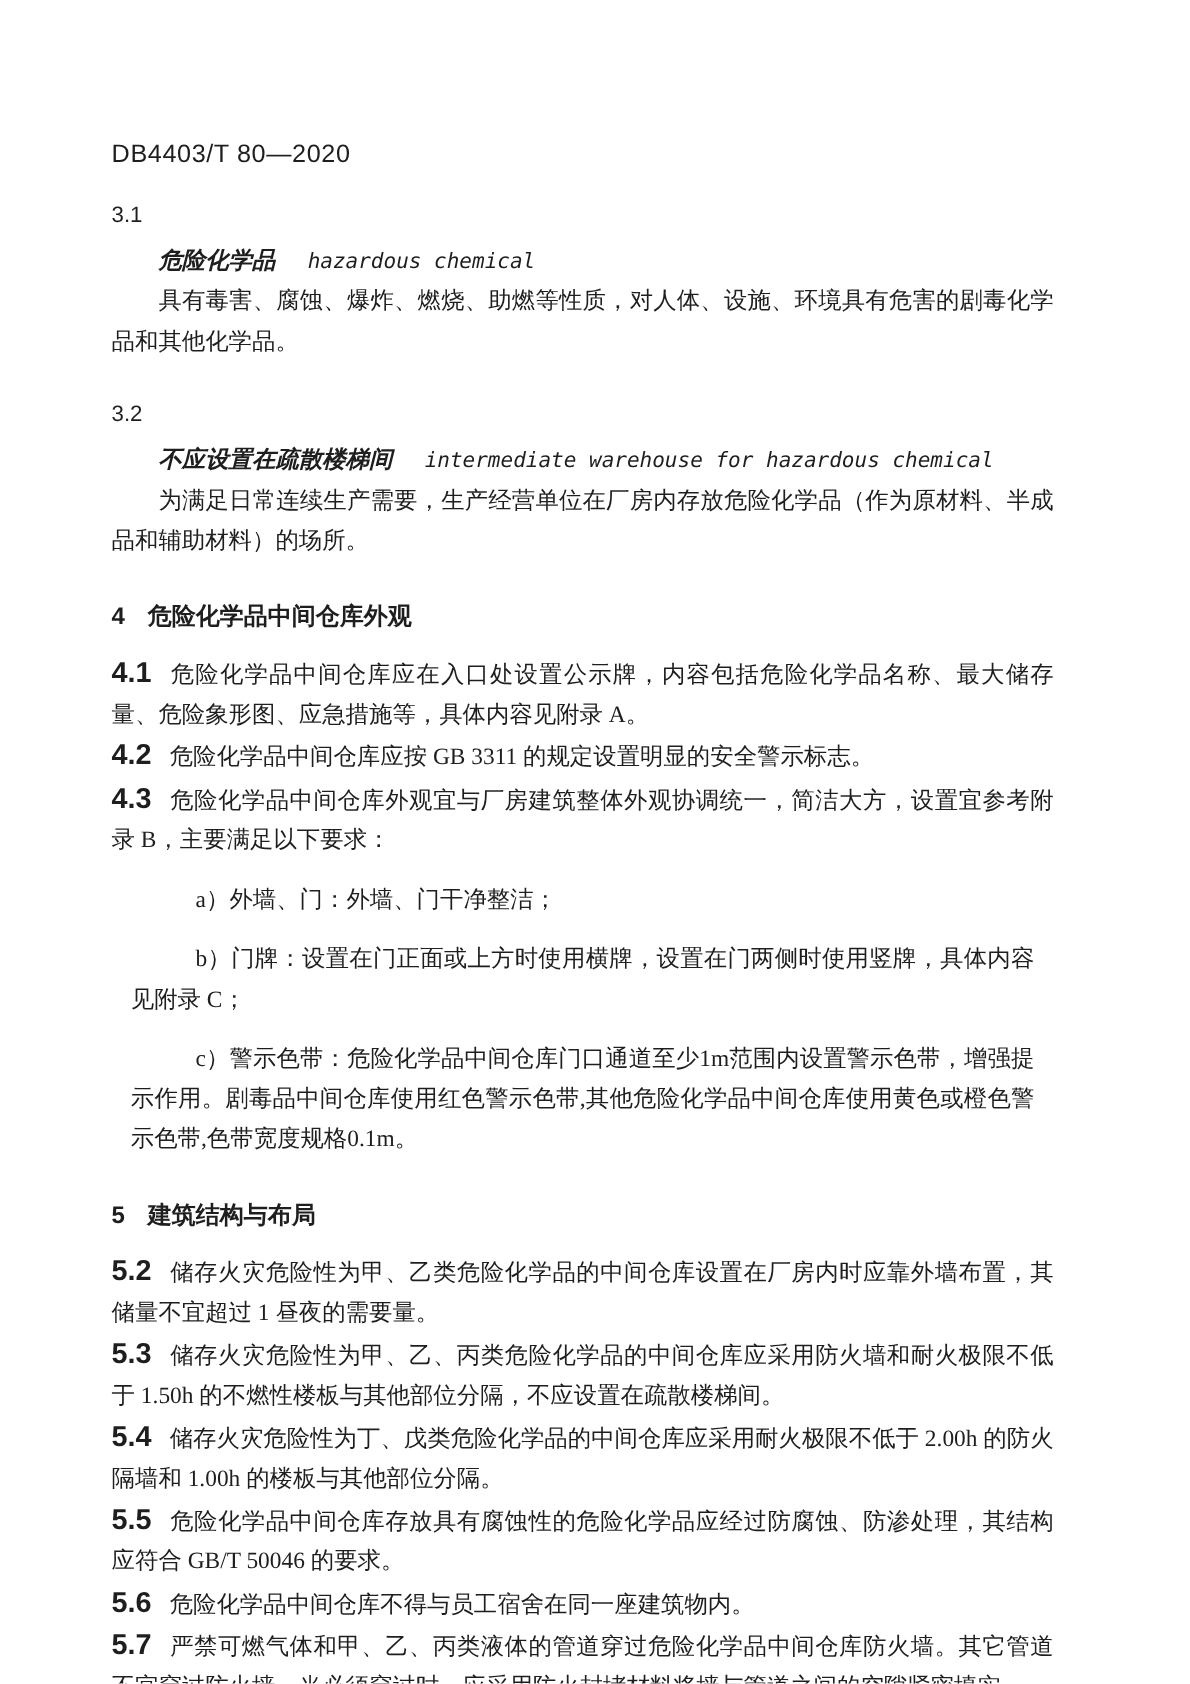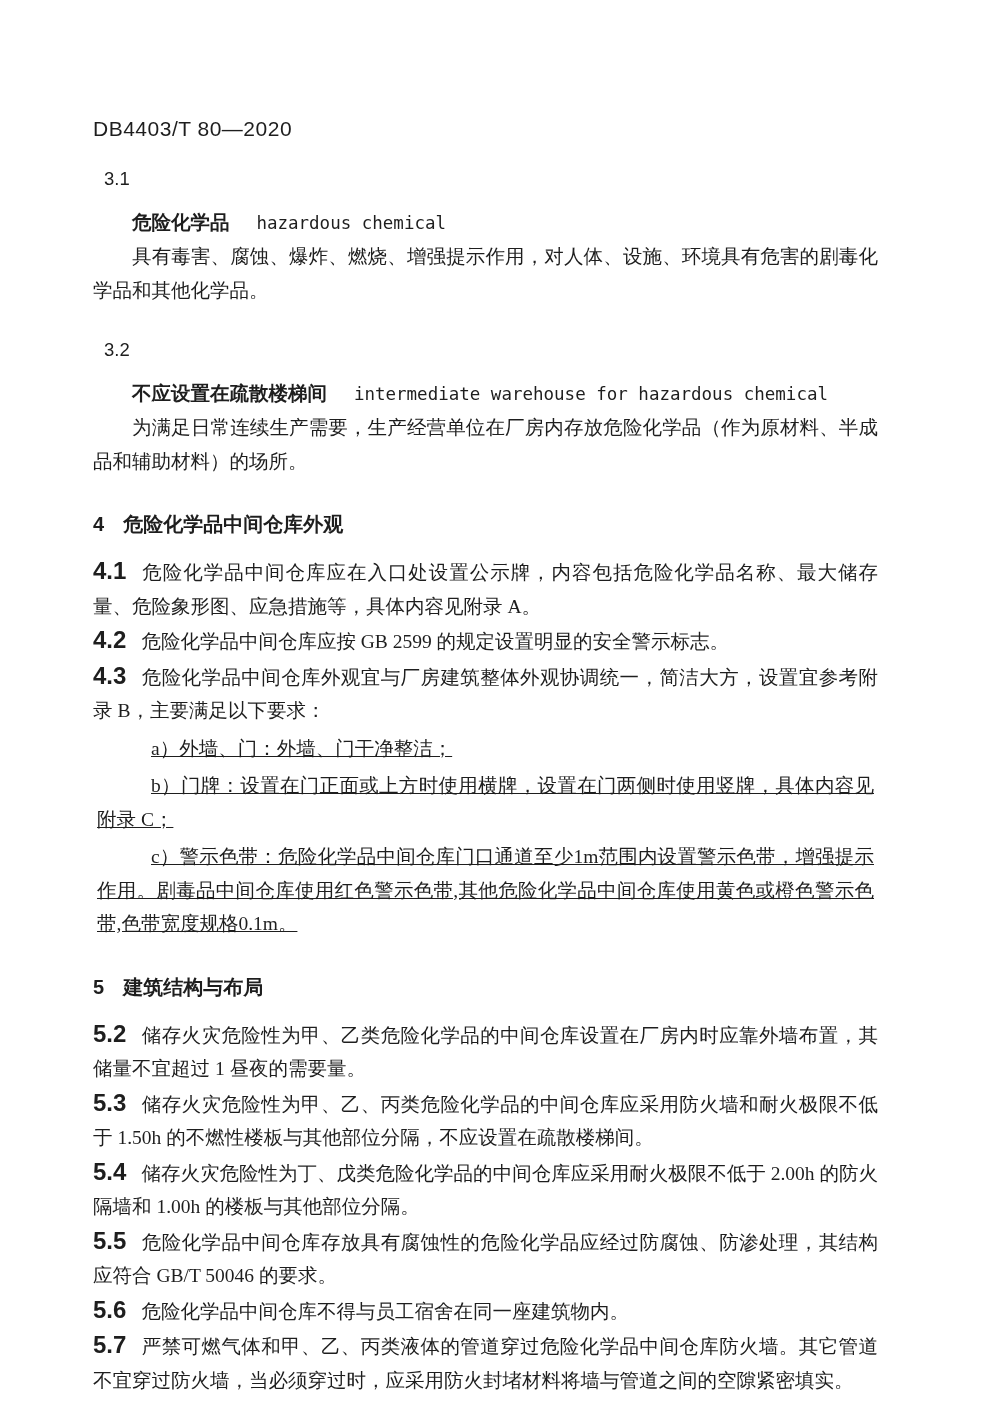--- a/index.html
+++ b/index.html
@@ -25,27 +25,28 @@
     font-family: "Liberation Sans", sans-serif;
     font-size: 21px;
     line-height: 26px;
     letter-spacing: 0.5px;
     margin: 0 0 20px 0;
   }
   .clause-num-line {
     font-family: "Liberation Sans", sans-serif;
     font-size: 18.5px;
     line-height: 33px;
-    margin: 11px;
+    margin: 0;
   }
   .term-line {
     margin: 6px 0 0 0;
     padding-left: 39px;
     font-size: 19.5px;
     line-height: 33px;
+    font-style: italic;
   }
   .term-zh {
     font-weight: bold;
     font-family: "Liberation Sans", sans-serif;
     font-size: 19.5px;
   }
   .term-en {
     font-family: "DejaVu Sans Mono", monospace;
     font-size: 17.5px;
     margin-left: 22px;
@@ -72,57 +73,56 @@
     line-height: 33.5px;
     text-align: justify;
   }
   .cnum {
     font-family: "Liberation Sans", sans-serif;
     font-weight: bold;
     font-size: 24px;
     margin-right: 15px;
   }
   .list-item {
-    margin: 4px;
+    margin: 16px;
     font-size: 19.5px;
     line-height: 33.5px;
     text-indent: 54px;
     text-align: justify;
-    text-decoration: underline;
   }
 </style>
 </head>
 <body>
 
 <div class="page">
 
   <p class="doc-num">DB4403/T 80—2020</p>
 
   <p class="clause-num-line">3.1</p>
   <p class="term-line">
     <span class="term-zh">危险化学品</span>
     <span class="term-en">hazardous chemical</span>
   </p>
-  <p class="body-para">具有毒害、腐蚀、爆炸、燃烧、增强提示作用，对人体、设施、环境具有危害的剧毒化学品和其他化学品。</p>
+  <p class="body-para">具有毒害、腐蚀、爆炸、燃烧、助燃等性质，对人体、设施、环境具有危害的剧毒化学品和其他化学品。</p>
 
   <p class="clause-num-line gap-term">3.2</p>
   <p class="term-line">
     <span class="term-zh">不应设置在疏散楼梯间</span>
     <span class="term-en">intermediate warehouse for hazardous chemical</span>
   </p>
   <p class="body-para">为满足日常连续生产需要，生产经营单位在厂房内存放危险化学品（作为原材料、半成品和辅助材料）的场所。</p>
 
   <h2 class="sec-h">
     <span class="sec-num">4</span><span>危险化学品中间仓库外观</span>
   </h2>
   <p class="clause">
     <span class="cnum">4.1</span><span>危险化学品中间仓库应在入口处设置公示牌，内容包括危险化学品名称、最大储存量、危险象形图、应急措施等，具体内容见附录 A。</span>
   </p>
   <p class="clause">
-    <span class="cnum">4.2</span><span>危险化学品中间仓库应按 GB 2599 的规定设置明显的安全警示标志。</span>
+    <span class="cnum">4.2</span><span>危险化学品中间仓库应按 GB 3311 的规定设置明显的安全警示标志。</span>
   </p>
   <p class="clause">
     <span class="cnum">4.3</span><span>危险化学品中间仓库外观宜与厂房建筑整体外观协调统一，简洁大方，设置宜参考附录 B，主要满足以下要求：</span>
   </p>
   <p class="list-item">a）外墙、门：外墙、门干净整洁；</p>
   <p class="list-item">b）门牌：设置在门正面或上方时使用横牌，设置在门两侧时使用竖牌，具体内容见附录 C；</p>
   <p class="list-item">c）警示色带：危险化学品中间仓库门口通道至少1m范围内设置警示色带，增强提示作用。剧毒品中间仓库使用红色警示色带,其他危险化学品中间仓库使用黄色或橙色警示色带,色带宽度规格0.1m。</p>
 
   <h2 class="sec-h">
     <span class="sec-num">5</span><span>建筑结构与布局</span>

